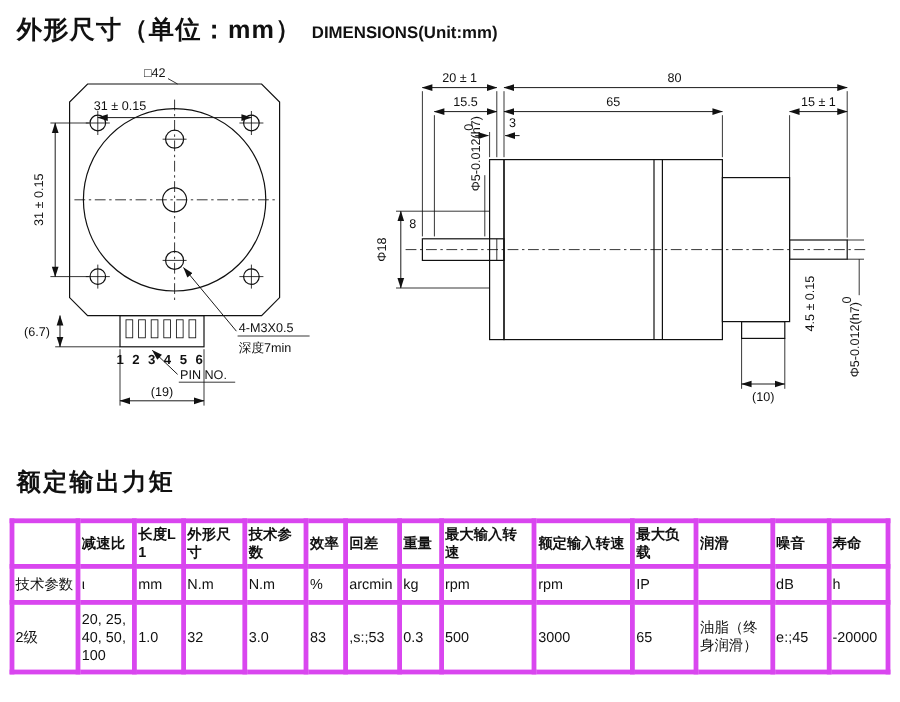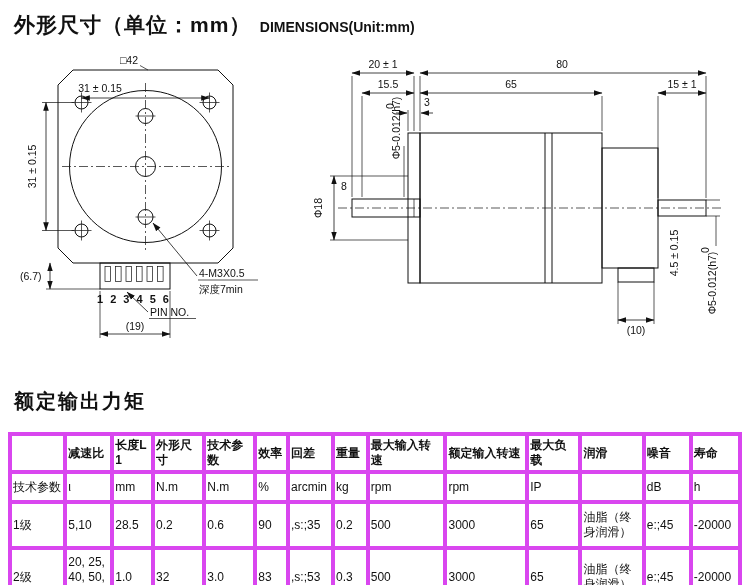--- a/index.html
+++ b/index.html
@@ -222,36 +222,20 @@
     <td>%</td>
     <td>arcmin</td>
     <td>kg</td>
     <td>rpm</td>
     <td>rpm</td>
     <td>IP</td>
     <td></td>
     <td>dB</td>
     <td>h</td>
   </tr>
-  <tr class="r1">
-    <td>1级</td>
-    <td>5,10</td>
-    <td>28.5</td>
-    <td>0.2</td>
-    <td>0.6</td>
-    <td>90</td>
-    <td>,s:;35</td>
-    <td>0.2</td>
-    <td>500</td>
-    <td>3000</td>
-    <td>65</td>
-    <td>油脂（终身润滑）</td>
-    <td>e:;45</td>
-    <td>-20000</td>
-  </tr>
   <tr class="r2">
     <td>2级</td>
     <td>20, 25, 40, 50, 100</td>
     <td>1.0</td>
     <td>32</td>
     <td>3.0</td>
     <td>83</td>
     <td>,s:;53</td>
     <td>0.3</td>
     <td>500</td>

